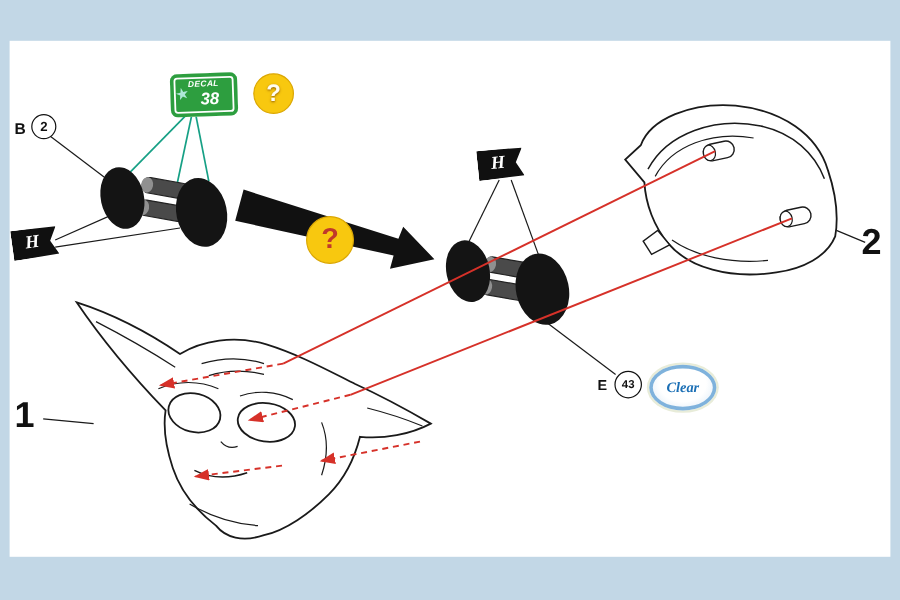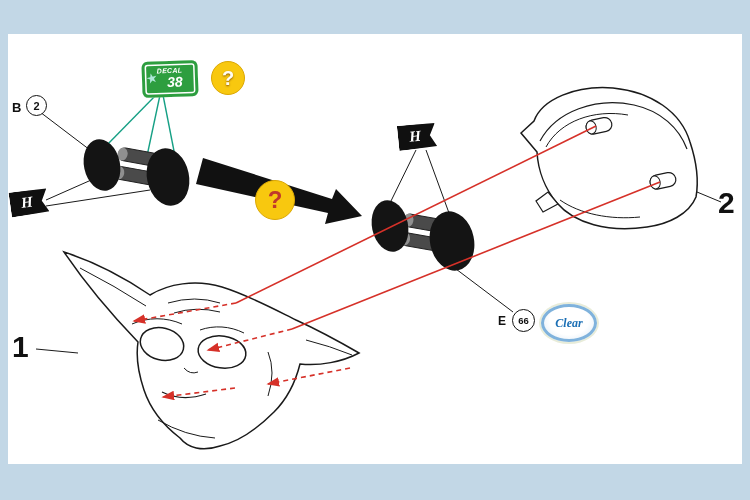--- a/index.html
+++ b/index.html
@@ -185,17 +185,17 @@
 
 <div class="abs flag" style="left:398px;top:124px;width:38px;height:25px;transform:rotate(-6deg);">
   <span>H</span>
 </div>
 
 <span class="abs part-num" style="left:718px;top:186px;">2</span>
 
 <span class="abs part-num" style="left:12px;top:330px;">1</span>
 
 <span class="abs sprue-letter" style="left:498px;top:314px;font-size:12px;">E</span>
-<div class="abs circle-badge" style="left:512px;top:309px;width:23px;height:23px;font-size:9.5px;">66</div>
+<div class="abs circle-badge" style="left:512px;top:309px;width:23px;height:23px;font-size:9.5px;">43</div>
 
 <div class="abs clear-badge" style="left:541px;top:304px;">
   <span>Clear</span>
 </div>
 
 </body></html>

